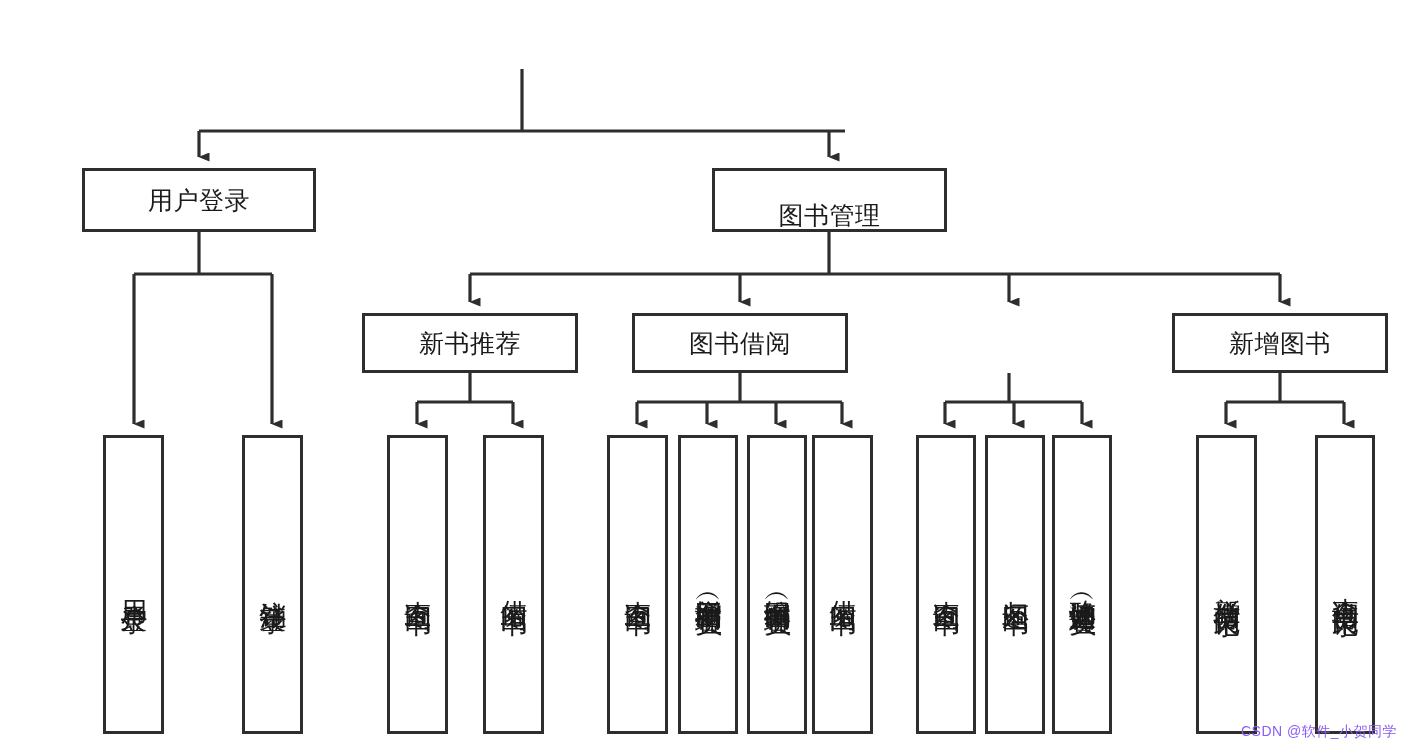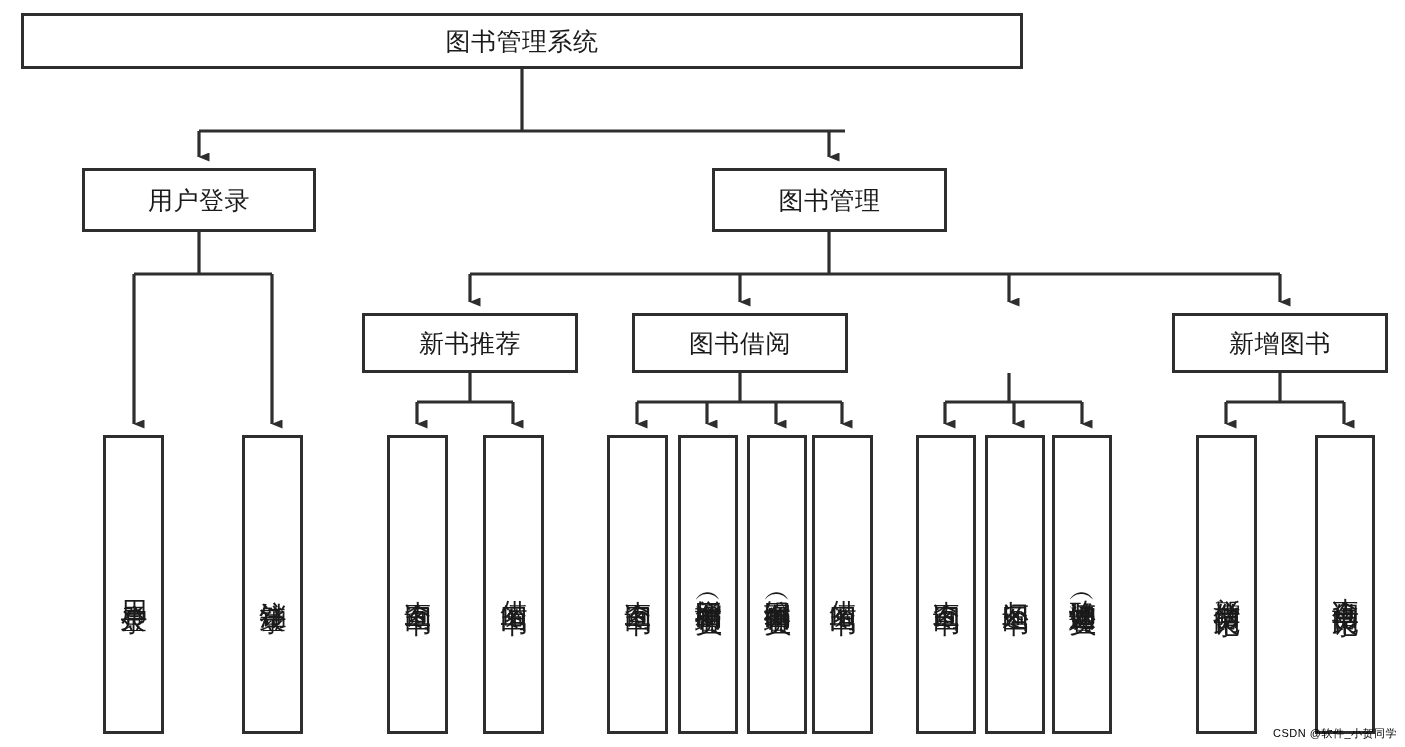--- a/index.html
+++ b/index.html
@@ -63,22 +63,22 @@
     white-space: nowrap;
   }
   .node.v.tall .lbl {
     font-size: 27px;
     letter-spacing: 1.5px;
   }
   .watermark {
     position: absolute;
     right: 8px;
     bottom: 6px;
-    font-size: 11px;
-    color: #000000;
+    font-size: 14px;
+    color: #8b5cf6;
     white-space: nowrap;
     letter-spacing: 0.5px;
   }
 </style>
 </head>
 <body>
 
 <div id="canvas">
 
   <svg class="connectors" viewBox="0 0 1405 747" xmlns="http://www.w3.org/2000/svg">
@@ -124,28 +124,25 @@
       <path d="M1014,402 L1014,424" marker-end="url(#arw)"></path>
       <path d="M1082,402 L1082,424" marker-end="url(#arw)"></path>
 
       <path d="M1280,373 L1280,402"></path>
       <path d="M1226,402 L1344,402"></path>
       <path d="M1226,402 L1226,424" marker-end="url(#arw)"></path>
       <path d="M1344,402 L1344,424" marker-end="url(#arw)"></path>
     </g>
   </svg>
 
-  <div class="node root h" style="left:21px; top:13px; width:1002px; height:56px;">
-    <span class="lbl">图书管理系统</span>
-  </div>
 
   <div class="node h" style="left:82px; top:168px; width:234px; height:64px;">
     <span class="lbl">用户登录</span>
   </div>
-  <div class="node h" style="left:712px; top:168px; width:235px; height:64px;">
+  <div class="node h" style="left:712px; top:168px; width:235px; height:64px;align-items:flex-end;">
     <span class="lbl">图书管理</span>
   </div>
 
   <div class="node h" style="left:632px; top:313px; width:216px; height:60px;">
     <span class="lbl">图书借阅</span>
   </div>
   <div class="node h" style="left:362px; top:313px; width:216px; height:60px;">
     <span class="lbl">新书推荐</span>
   </div>
   <div class="node h" style="left:1172px; top:313px; width:216px; height:60px;">

